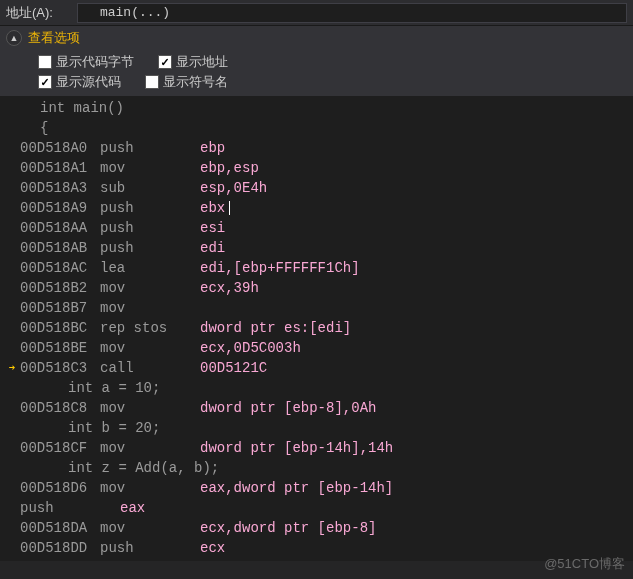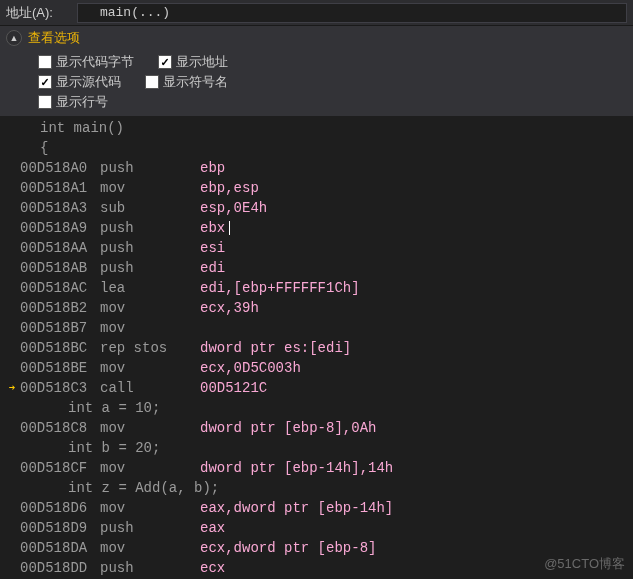--- a/index.html
+++ b/index.html
@@ -132,26 +132,20 @@
   <div class="check-line">
     <span class="check-item">
       <span class="cb">✓</span>
       <span>显示源代码</span>
     </span>
     <span class="check-item">
       <span class="cb"></span>
       <span>显示符号名</span>
     </span>
   </div>
-  <div class="check-line">
-    <span class="check-item">
-      <span class="cb"></span>
-      <span>显示行号</span>
-    </span>
-  </div>
 </div>
 
 <div class="disasm" id="disasm">
     <div class="dline"><span class="gutter"></span><span class="src">int main()</span></div>
     <div class="dline"><span class="gutter"></span><span class="src">{</span></div>
     <div class="dline"><span class="gutter"></span><span class="addr">00D518A0  </span><span class="mne">push</span><span class="ops">ebp</span></div>
     <div class="dline"><span class="gutter"></span><span class="addr">00D518A1  </span><span class="mne">mov</span><span class="ops">ebp,esp</span></div>
     <div class="dline"><span class="gutter"></span><span class="addr">00D518A3  </span><span class="mne">sub</span><span class="ops">esp,0E4h</span></div>
     <div class="dline"><span class="gutter"></span><span class="addr">00D518A9  </span><span class="mne">push</span><span class="ops">ebx</span><span class="cursor"></span></div>
     <div class="dline"><span class="gutter"></span><span class="addr">00D518AA  </span><span class="mne">push</span><span class="ops">esi</span></div>
@@ -161,18 +155,18 @@
     <div class="dline"><span class="gutter"></span><span class="addr">00D518B7  </span><span class="mne">mov</span></div>
     <div class="dline"><span class="gutter"></span><span class="addr">00D518BC  </span><span class="mne">rep stos</span><span class="ops">dword ptr es:[edi]</span></div>
     <div class="dline"><span class="gutter"></span><span class="addr">00D518BE  </span><span class="mne">mov</span><span class="ops">ecx,0D5C003h</span></div>
     <div class="dline"><span class="gutter"><span class="arrow">➔</span></span><span class="addr">00D518C3  </span><span class="mne">call</span><span class="ops">00D5121C</span></div>
     <div class="dline"><span class="gutter"></span><span class="src src-indent">int a = 10;</span></div>
     <div class="dline"><span class="gutter"></span><span class="addr">00D518C8  </span><span class="mne">mov</span><span class="ops">dword ptr [ebp-8],0Ah</span></div>
     <div class="dline"><span class="gutter"></span><span class="src src-indent">int b = 20;</span></div>
     <div class="dline"><span class="gutter"></span><span class="addr">00D518CF  </span><span class="mne">mov</span><span class="ops">dword ptr [ebp-14h],14h</span></div>
     <div class="dline"><span class="gutter"></span><span class="src src-indent">int z = Add(a, b);</span></div>
     <div class="dline"><span class="gutter"></span><span class="addr">00D518D6  </span><span class="mne">mov</span><span class="ops">eax,dword ptr [ebp-14h]</span></div>
-    <div class="dline"><span class="gutter"></span><span class="addr">00D518D9  </span><span class="mne">push</span><span class="ops">eax</span></div>
+    <div class="dline"><span class="gutter"></span><span class="mne">push</span><span class="ops">eax</span></div>
     <div class="dline"><span class="gutter"></span><span class="addr">00D518DA  </span><span class="mne">mov</span><span class="ops">ecx,dword ptr [ebp-8]</span></div>
     <div class="dline"><span class="gutter"></span><span class="addr">00D518DD  </span><span class="mne">push</span><span class="ops">ecx</span></div>
   </div>
 
 <div class="watermark">@51CTO博客</div>
 
 </body></html>

